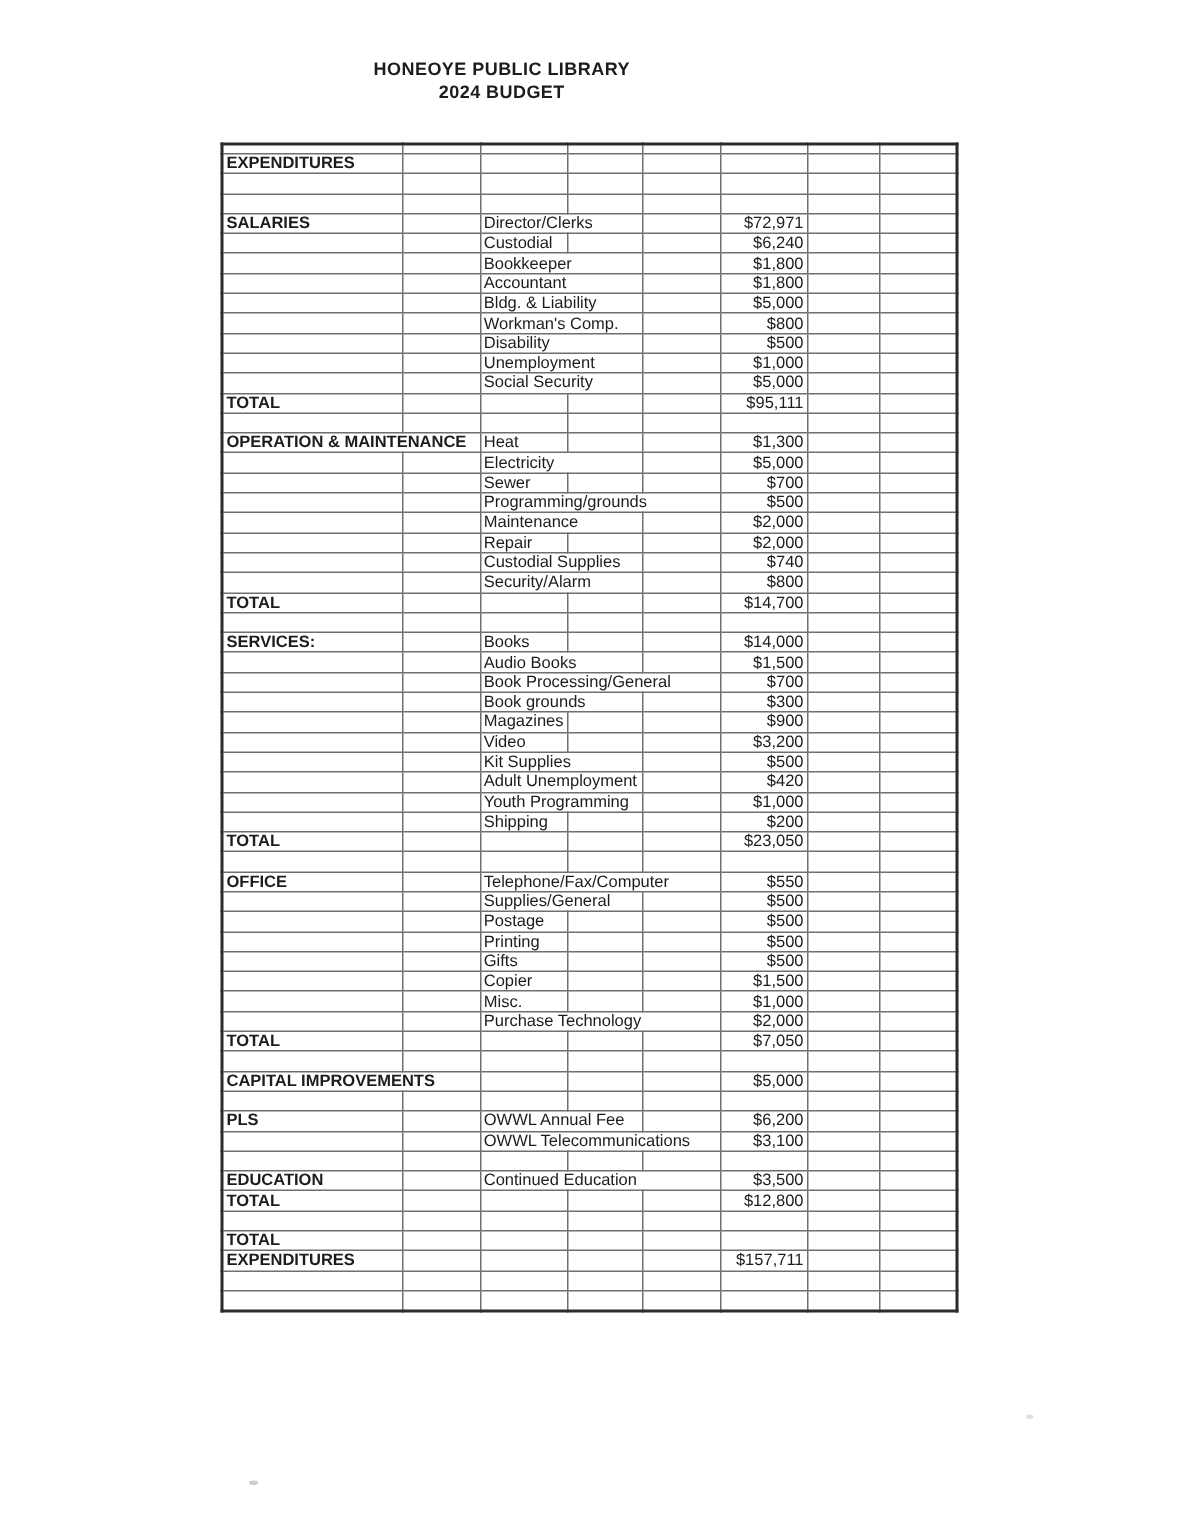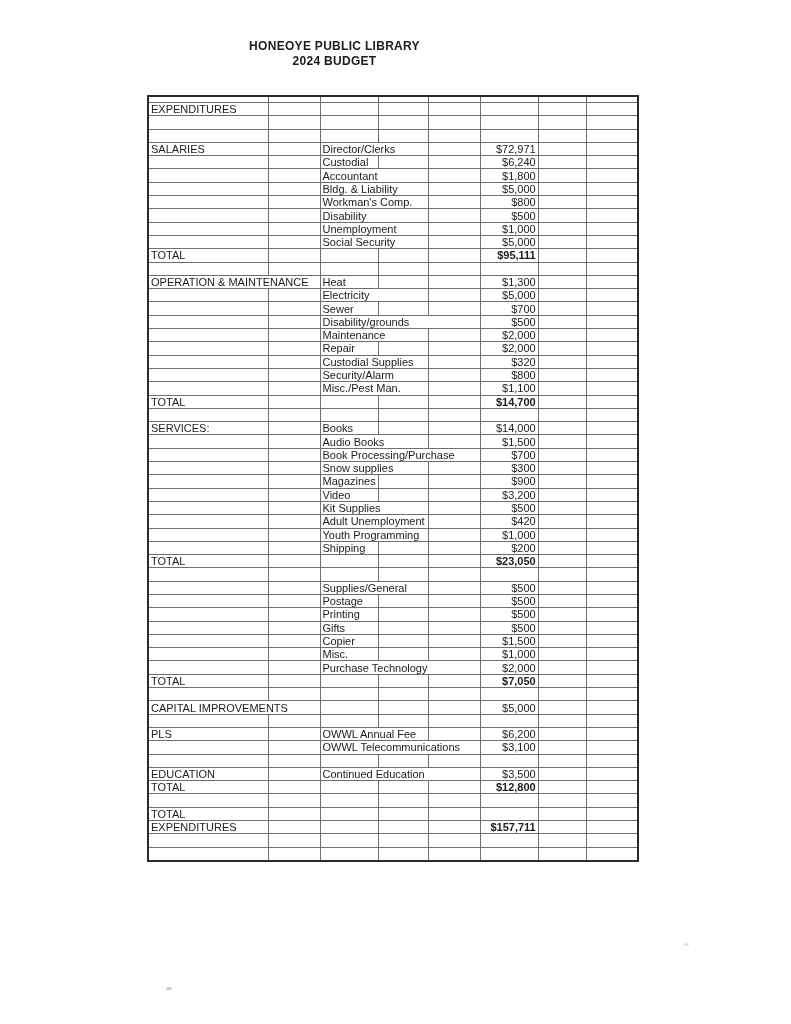--- a/index.html
+++ b/index.html
@@ -43,24 +43,24 @@
     height: 12.3px;
     padding: 0 2px;
     font-size: 11px;
     line-height: 12px;
     color: var(--ink);
     white-space: nowrap;
     overflow: visible;
     vertical-align: middle;
   }
   table.budget tr.short td { height: 5px; }
-  td.cat  { font-weight: normal; padding-left: 3px; }
+  td.cat  { font-weight: bold; padding-left: 3px; }
   td.item { padding-left: 4px; }
   td.amt  { text-align: right; padding-right: 5px; }
-  td.amt.total { font-weight: bold; }
+  td.amt.total { font-weight: normal; }
 
   .speck { position: absolute; border-radius: 50%; }
   .speck-1 { left: 166px; top: 987px; width: 6px; height: 3px; background: #cccccc; }
   .speck-2 { left: 684px; top: 943px; width: 5px; height: 3px; background: #e0e0e0; }
 </style>
 </head>
 <body>
 
 <div class="page">
 
@@ -136,20 +136,29 @@
           <td class="item">Custodial</td>
           <td></td>
           <td></td>
           <td class="amt">$6,240</td>
           <td></td>
           <td></td>
         </tr>
         <tr>
           <td></td>
           <td></td>
+          <td colspan="2" class="item">Bookkeeper</td>
+          <td></td>
+          <td class="amt">$1,800</td>
+          <td></td>
+          <td></td>
+        </tr>
+        <tr>
+          <td></td>
+          <td></td>
           <td colspan="2" class="item">Accountant</td>
           <td></td>
           <td class="amt">$1,800</td>
           <td></td>
           <td></td>
         </tr>
         <tr>
           <td></td>
           <td></td>
           <td colspan="2" class="item">Bldg. &amp; Liability</td>
@@ -238,21 +247,21 @@
           <td class="item">Sewer</td>
           <td></td>
           <td></td>
           <td class="amt">$700</td>
           <td></td>
           <td></td>
         </tr>
         <tr>
           <td></td>
           <td></td>
-          <td colspan="3" class="item">Disability/grounds</td>
+          <td colspan="3" class="item">Programming/grounds</td>
           <td class="amt">$500</td>
           <td></td>
           <td></td>
         </tr>
         <tr>
           <td></td>
           <td></td>
           <td colspan="2" class="item">Maintenance</td>
           <td></td>
           <td class="amt">$2,000</td>
@@ -267,43 +276,34 @@
           <td></td>
           <td class="amt">$2,000</td>
           <td></td>
           <td></td>
         </tr>
         <tr>
           <td></td>
           <td></td>
           <td colspan="2" class="item">Custodial Supplies</td>
           <td></td>
-          <td class="amt">$320</td>
+          <td class="amt">$740</td>
           <td></td>
           <td></td>
         </tr>
         <tr>
           <td></td>
           <td></td>
           <td colspan="2" class="item">Security/Alarm</td>
           <td></td>
           <td class="amt">$800</td>
           <td></td>
           <td></td>
         </tr>
         <tr>
-          <td></td>
-          <td></td>
-          <td colspan="2" class="item">Misc./Pest Man.</td>
-          <td></td>
-          <td class="amt">$1,100</td>
-          <td></td>
-          <td></td>
-        </tr>
-        <tr>
           <td class="cat">TOTAL</td>
           <td></td>
           <td></td>
           <td></td>
           <td></td>
           <td class="amt total">$14,700</td>
           <td></td>
           <td></td>
         </tr>
         <tr>
@@ -331,29 +331,29 @@
           <td></td>
           <td colspan="2" class="item">Audio Books</td>
           <td></td>
           <td class="amt">$1,500</td>
           <td></td>
           <td></td>
         </tr>
         <tr>
           <td></td>
           <td></td>
-          <td colspan="3" class="item">Book Processing/Purchase</td>
+          <td colspan="3" class="item">Book Processing/General</td>
           <td class="amt">$700</td>
           <td></td>
           <td></td>
         </tr>
         <tr>
           <td></td>
           <td></td>
-          <td colspan="2" class="item">Snow supplies</td>
+          <td colspan="2" class="item">Book grounds</td>
           <td></td>
           <td class="amt">$300</td>
           <td></td>
           <td></td>
         </tr>
         <tr>
           <td></td>
           <td></td>
           <td class="item">Magazines</td>
           <td></td>
@@ -419,20 +419,28 @@
           <td></td>
           <td></td>
         </tr>
         <tr>
           <td></td>
           <td></td>
           <td></td>
           <td></td>
           <td></td>
           <td class="amt"></td>
+          <td></td>
+          <td></td>
+        </tr>
+        <tr>
+          <td class="cat">OFFICE</td>
+          <td></td>
+          <td colspan="3" class="item">Telephone/Fax/Computer</td>
+          <td class="amt">$550</td>
           <td></td>
           <td></td>
         </tr>
         <tr>
           <td></td>
           <td></td>
           <td colspan="2" class="item">Supplies/General</td>
           <td></td>
           <td class="amt">$500</td>
           <td></td>

